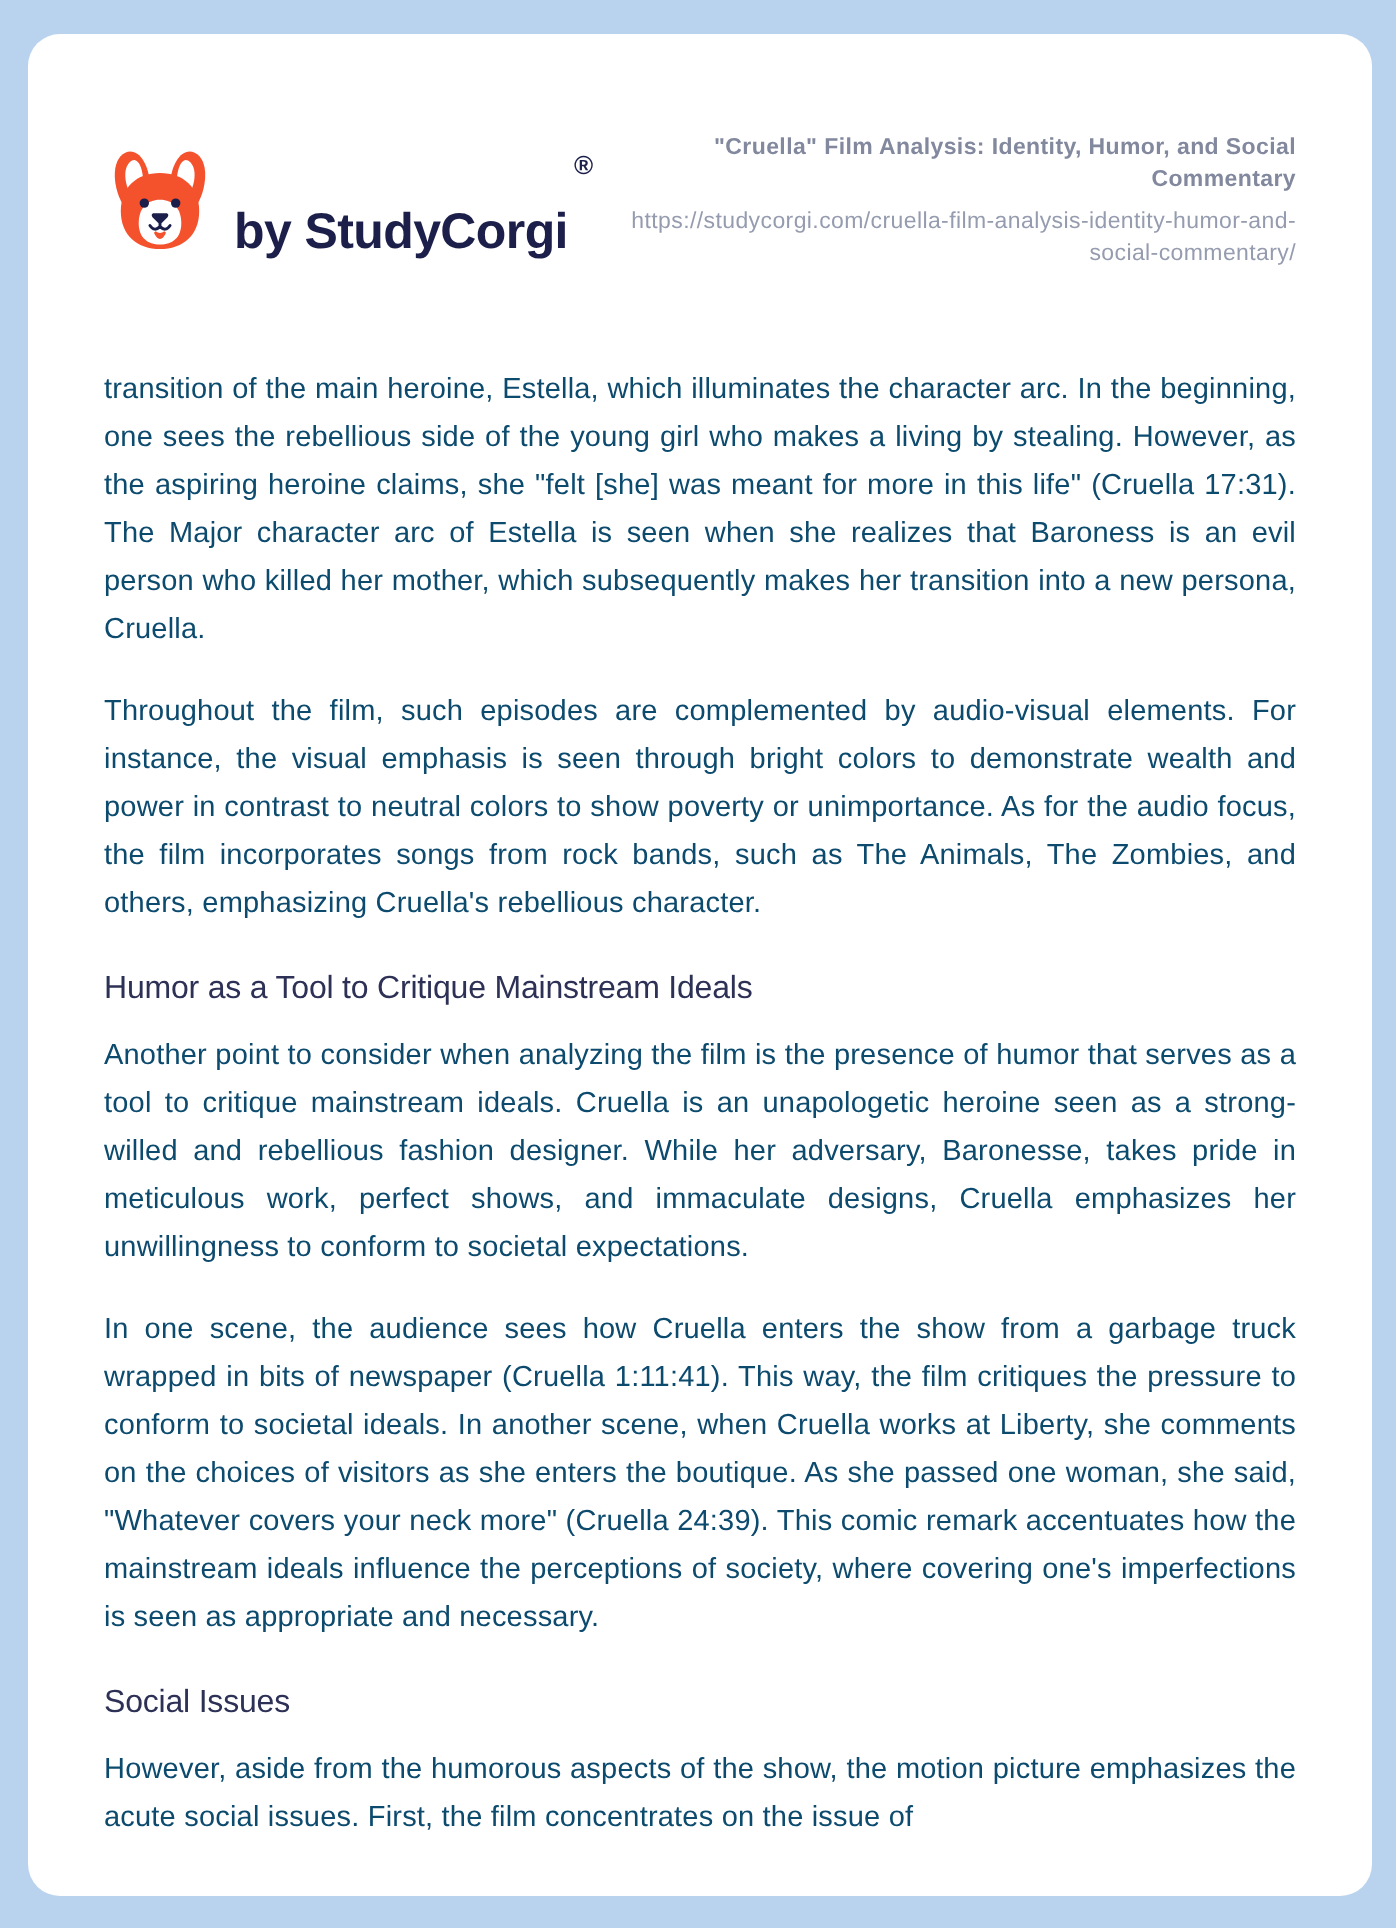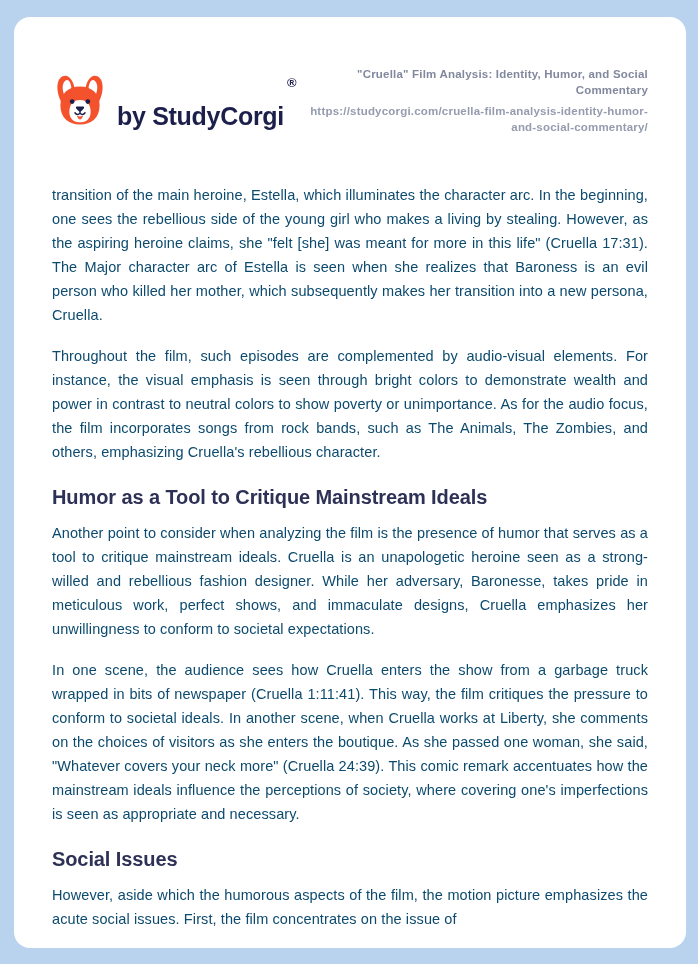--- a/index.html
+++ b/index.html
@@ -56,38 +56,38 @@
     font-size: 11.5px;
     font-weight: 700;
     color: #82889d;
     line-height: 16px;
     letter-spacing: 0.2px;
     margin-bottom: 5px;
   }
   .doc-url {
     display: block;
     font-size: 11.5px;
-    font-weight: 700;
+    font-weight: 400;
     color: #969caf;
     line-height: 16px;
     letter-spacing: 0.2px;
     text-decoration: none;
     cursor: pointer;
   }
   .article p {
     font-size: 14.5px;
     line-height: 24px;
     color: #0c4a6e;
     text-align: justify;
     letter-spacing: 0.1px;
     margin: 0 0 17px 0;
   }
   .article h2 {
-    font-size: 20px;
-    font-weight: 700;
+    font-size: 16px;
+    font-weight: 400;
     color: #2e3156;
     letter-spacing: -0.1px;
     margin: 22px 0 12px 0;
   }
 </style>
 </head>
 <body>
 
 <div class="card">
 
@@ -127,16 +127,16 @@
 
   <main class="article">
     <p>transition of the main heroine, Estella, which illuminates the character arc. In the beginning, one sees the rebellious side of the young girl who makes a living by stealing. However, as the aspiring heroine claims, she "felt [she] was meant for more in this life" (Cruella 17:31). The Major character arc of Estella is seen when she realizes that Baroness is an evil person who killed her mother, which subsequently makes her transition into a new persona, Cruella.</p>
     <p>Throughout the film, such episodes are complemented by audio-visual elements. For instance, the visual emphasis is seen through bright colors to demonstrate wealth and power in contrast to neutral colors to show poverty or unimportance. As for the audio focus, the film incorporates songs from rock bands, such as The Animals, The Zombies, and others, emphasizing Cruella's rebellious character.</p>
 
     <h2>Humor as a Tool to Critique Mainstream Ideals</h2>
     <p>Another point to consider when analyzing the film is the presence of humor that serves as a tool to critique mainstream ideals. Cruella is an unapologetic heroine seen as a strong-willed and rebellious fashion designer. While her adversary, Baronesse, takes pride in meticulous work, perfect shows, and immaculate designs, Cruella emphasizes her unwillingness to conform to societal expectations.</p>
     <p>In one scene, the audience sees how Cruella enters the show from a garbage truck wrapped in bits of newspaper (Cruella 1:11:41). This way, the film critiques the pressure to conform to societal ideals. In another scene, when Cruella works at Liberty, she comments on the choices of visitors as she enters the boutique. As she passed one woman, she said, "Whatever covers your neck more" (Cruella 24:39). This comic remark accentuates how the mainstream ideals influence the perceptions of society, where covering one's imperfections is seen as appropriate and necessary.</p>
 
     <h2>Social Issues</h2>
-    <p>However, aside which the humorous aspects of the film, the motion picture emphasizes the acute social issues. First, the film concentrates on the issue of</p>
+    <p>However, aside from the humorous aspects of the show, the motion picture emphasizes the acute social issues. First, the film concentrates on the issue of</p>
   </main>
 
 </div>
 
 </body></html>

